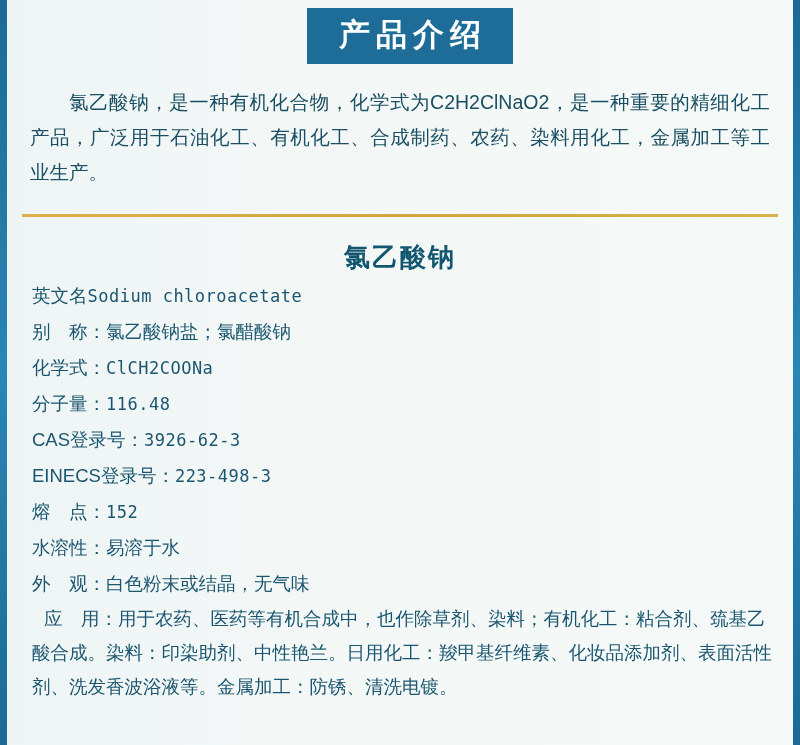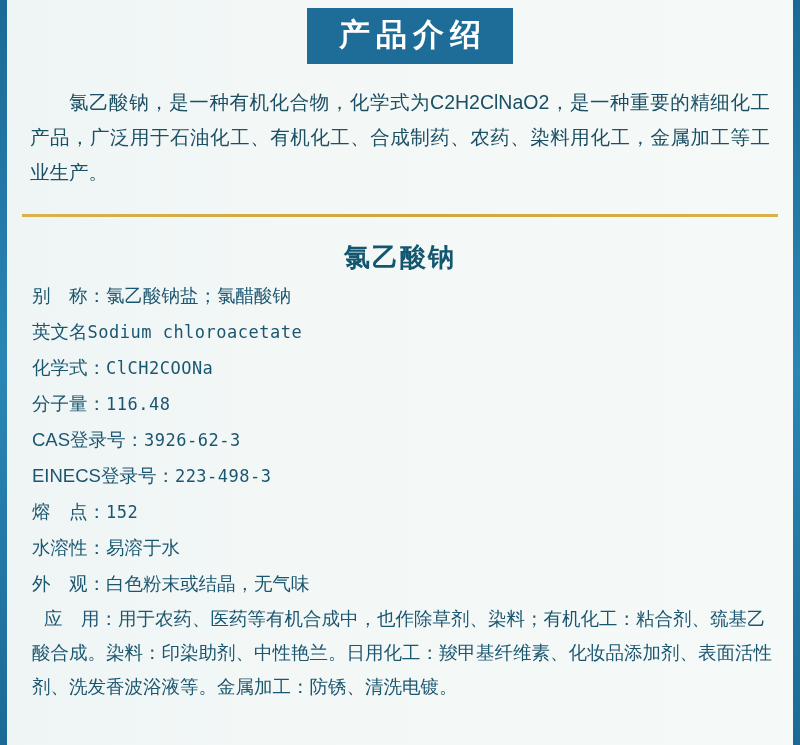--- a/index.html
+++ b/index.html
@@ -133,27 +133,27 @@
 
   <div class="intro">氯乙酸钠，是一种有机化合物，化学式为C2H2ClNaO2，是一种重要的精细化工产品，广泛用于石油化工、有机化工、合成制药、农药、染料用化工，金属加工等工业生产。</div>
 
   <div class="divider"></div>
 
   <div class="product-name">氯乙酸钠</div>
 
   <div class="spec-list">
 
     <div class="spec-row">
-      <span class="spec-label">别　称：</span>
-      <span class="spec-value">氯乙酸钠盐；氯醋酸钠</span>
+      <span class="spec-label">英文名</span>
+      <span class="spec-value mono">Sodium chloroacetate</span>
     </div>
 
     <div class="spec-row">
-      <span class="spec-label">英文名</span>
-      <span class="spec-value mono">Sodium chloroacetate</span>
+      <span class="spec-label">别　称：</span>
+      <span class="spec-value">氯乙酸钠盐；氯醋酸钠</span>
     </div>
 
     <div class="spec-row">
       <span class="spec-label">化学式：</span>
       <span class="spec-value mono">ClCH2COONa</span>
     </div>
 
     <div class="spec-row">
       <span class="spec-label">分子量：</span>
       <span class="spec-value mono">116.48</span>

